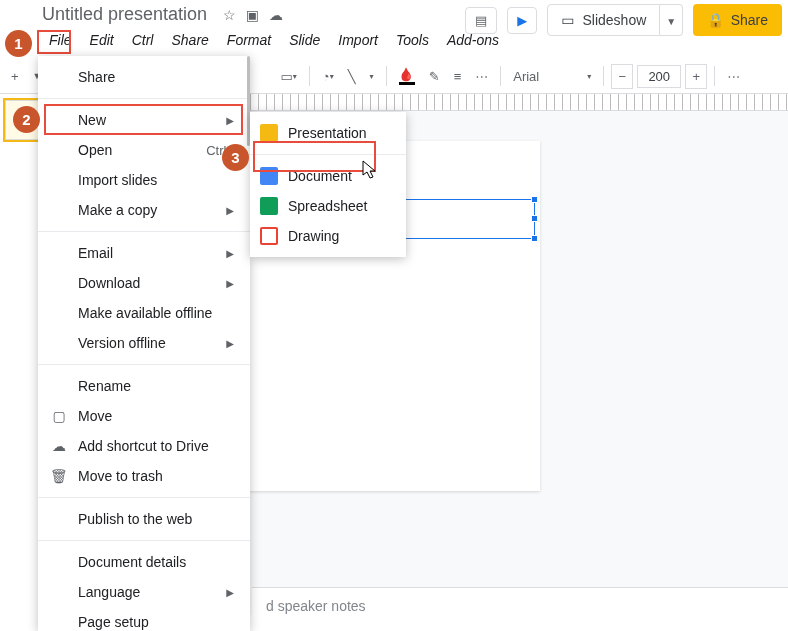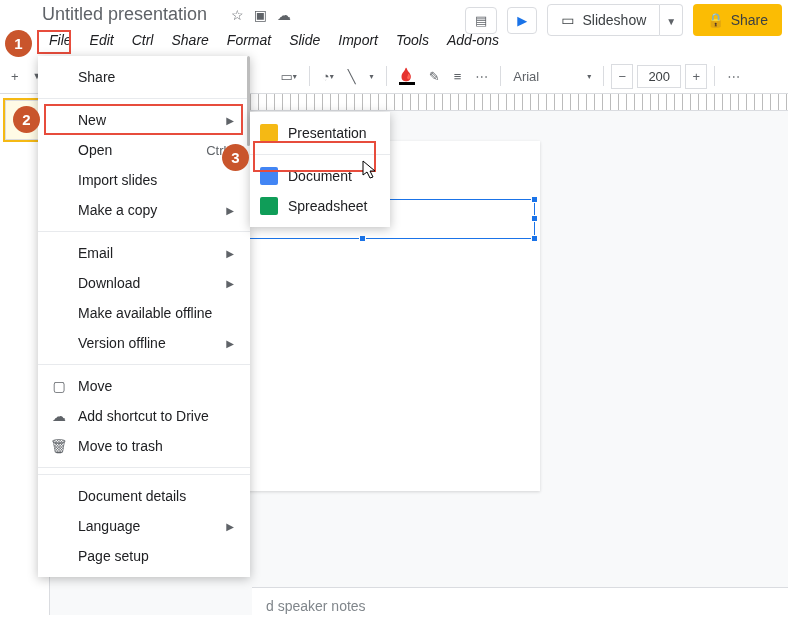--- a/index.html
+++ b/index.html
@@ -1,17 +1,17 @@
 <!DOCTYPE html>
 <html><head>
 <meta charset="utf-8">
 <style>
 * { margin: 0; padding: 0; box-sizing: border-box; font-family: Arial, sans-serif; }
 body { background: #fff; width: 788px; height: 631px; overflow: hidden; position: relative; }
-.title-row { display: flex; align-items: center; gap: 24px; margin-left: 42px; padding-top:4px;}
+.title-row { display: flex; align-items: center; gap: 16px; margin-left: 42px; padding-top:4px;}
 .doc-title { font-size: 18px; color: #5f6368; }
 .header-icons { color: #5f6368; font-size: 14px; display: flex; gap: 10px; }
 .top-right { position: absolute; top: 4px; right: 6px; display: flex; gap: 10px; align-items: center;}
 .comment-btn, .present-btn { border: 1px solid #dadce0; border-radius: 4px; padding: 5px 9px; color: #5f6368; font-size: 13px; display: flex; align-items: center; gap:5px; background:#fff; cursor:pointer;}
 .slideshow-btn { border: 1px solid #dadce0; border-radius: 4px 0 0 4px; padding: 7px 13px; color: #3c4043; font-size: 14px; display: flex; align-items: center; gap: 8px; cursor:pointer; background:#fff;}
 .slideshow-drop { border: 1px solid #dadce0; border-left: none; border-radius: 0 4px 4px 0; padding: 7px 6px; cursor:pointer; background:#fff;}
 .share-btn { background: #fbbc04; border: none; border-radius: 4px; padding: 8px 14px; color: #3c4043; font-size: 14px; font-weight: 500; display: flex; align-items: center; gap: 6px; cursor:pointer;}
 
 .menubar { display: flex; gap: 4px; padding: 3px 0 5px 42px; font-size: 14px; color: #202124;}
 .menu-item { padding: 4px 7px; cursor: pointer; border-radius: 3px; font-style: italic;}
@@ -46,21 +46,21 @@
 .speaker-notes { position: absolute; bottom: 0; left: 252px; right: 0; height: 44px; background:#fff; border-top: 1px solid #dadce0; padding: 10px 14px; color: #80868b; font-size: 14px;}
 
 
 .dropdown { position: absolute; top: 56px; left: 38px; width: 212px; background: #fff; box-shadow: 0 2px 10px rgba(0,0,0,0.25); z-index: 50; padding: 6px 0; max-height: 575px; overflow-y: auto;}
 .dd-item { padding: 7px 16px 7px 40px; font-size: 14px; color: #202124; cursor: pointer; display: flex; align-items: center; position: relative; justify-content: space-between;}
 .dd-icon { position: absolute; left: 12px; width: 18px; height: 18px; color: #5f6368; display:flex; align-items:center; justify-content:center;}
 .dd-arrow { color: #5f6368; font-size: 10px; }
 .dd-shortcut { color: #5f6368; font-size: 13px; }
 .dd-sep { height: 1px; background: #e8eaed; margin: 6px 0; }
 
-.submenu { position: absolute; top: 112px; left: 250px; width: 140px; background: #fff; box-shadow: 0 2px 10px rgba(0,0,0,0.25); z-index: 60; padding: 6px 0;}
+.submenu { position: absolute; top: 112px; left: 250px; width: 156px; background: #fff; box-shadow: 0 2px 10px rgba(0,0,0,0.25); z-index: 60; padding: 6px 0;}
 .sub-item { padding: 7px 14px 7px 38px; font-size: 14px; color: #202124; cursor: pointer; position: relative;}
 .sub-icon { position: absolute; left: 10px; top: 6px; width: 18px; height: 18px; border-radius: 2px;}
 .icon-pres { background: #f5b914; } .icon-doc { background: #4285f4; } .icon-sheet { background: #0f9d58; }
 .icon-form { background: #7e3794; } .icon-draw { background: #fff; border:2px solid #ea4335; }
 
 .cursor-img { position: absolute; top: 160px; left: 362px; z-index: 200; }
 .scrollbar-thumb { position: absolute; right: 0; top: 0; width: 3px; height: 90px; background: #bdbdbd; border-radius: 2px;}
 
 svg { display: block; }
 </style>
@@ -198,32 +198,38 @@
     </div>
   <div class="dd-item">
       <span>Make available offline</span>
     </div>
   <div class="dd-item">
       <span>Version offline</span>
       <span class="dd-arrow">▶</span>
     </div>
   <div class="dd-sep"></div>
   <div class="dd-item">
+      <span>Rename</span>
+    </div>
+  <div class="dd-item">
       <span class="dd-icon">▢</span>
       <span>Move</span>
     </div>
   <div class="dd-item">
       <span class="dd-icon">☁</span>
       <span>Add shortcut to Drive</span>
     </div>
   <div class="dd-item">
       <span class="dd-icon">🗑</span>
       <span>Move to trash</span>
     </div>
   <div class="dd-sep"></div>
+  <div class="dd-item">
+      <span>Publish to the web</span>
+    </div>
   <div class="dd-sep"></div>
   <div class="dd-item">
       <span>Document details</span>
     </div>
   <div class="dd-item">
       <span>Language</span>
       <span class="dd-arrow">▶</span>
     </div>
   <div class="dd-item">
       <span>Page setup</span>
@@ -231,20 +237,21 @@
 </div>
 
 <div class="red-box" style="top:104px; left:44px; width:199px; height:31px; z-index:70"></div>
 <div class="num-circle" style="top:106px; left:13px;">2</div>
 
 <div class="submenu">
   <div class="sub-item"><span class="sub-icon icon-pres"></span><span>Presentation</span></div>
   <div class="dd-sep"></div>
   <div class="sub-item"><span class="sub-icon icon-doc"></span><span>Document</span></div>
   <div class="sub-item"><span class="sub-icon icon-sheet"></span><span>Spreadsheet</span></div>
+  <div class="sub-item"><span class="sub-icon icon-draw"></span><span>Drawing</span></div>
 </div>
 
 <div class="red-box" style="top:141px; left:253px; width:123px; height:31px; z-index:70"></div>
 <div class="num-circle" style="top:144px; left:222px;">3</div>
 
 <svg class="cursor-img" width="16" height="20">
   <path d="M1 1 L1 15 L5 12 L8 18 L11 17 L8 11 L13 11 Z" fill="#fff" stroke="#000" stroke-width="1"></path>
 </svg>
 
 </body></html>

